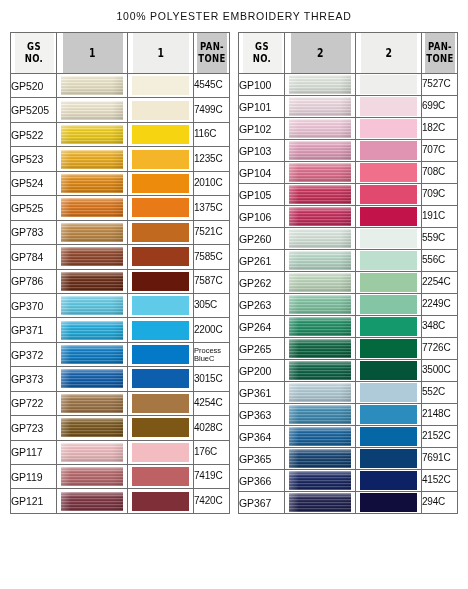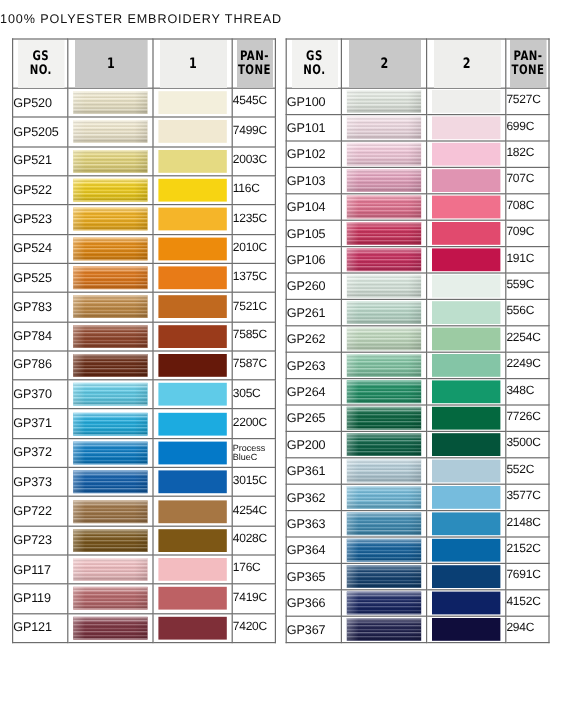--- a/index.html
+++ b/index.html
@@ -10,20 +10,21 @@
   body {
     width: 468px;
     height: 589px;
     background: #ffffff;
     font-family: "Liberation Sans", sans-serif;
     overflow: hidden;
     -webkit-font-smoothing: antialiased;
   }
 
   #page-title {
+    text-align: center;
     font-size: 10.5px;
     letter-spacing: 0.75px;
     color: #111111;
     padding-top: 10px;
     font-weight: 400;
     white-space: nowrap;
   }
 
   #charts {
     display: flex;
@@ -188,30 +189,20 @@
           <td class="gs-cell">GP5205</td>
           <td class="swatch-cell">
             <div class="skein" style="background: rgb(239, 231, 205);"></div>
           </td>
           <td class="swatch-cell">
             <div class="solid" style="background: rgb(241, 233, 210);"></div>
           </td>
           <td class="pan-cell">7499C</td>
         </tr>
         <tr>
-          <td class="gs-cell">GP521</td>
-          <td class="swatch-cell">
-            <div class="skein" style="background: rgb(227, 212, 122);"></div>
-          </td>
-          <td class="swatch-cell">
-            <div class="solid" style="background: rgb(229, 218, 130);"></div>
-          </td>
-          <td class="pan-cell">2003C</td>
-        </tr>
-        <tr>
           <td class="gs-cell">GP522</td>
           <td class="swatch-cell">
             <div class="skein" style="background: rgb(240, 205, 27);"></div>
           </td>
           <td class="swatch-cell">
             <div class="solid" style="background: rgb(247, 212, 18);"></div>
           </td>
           <td class="pan-cell">116C</td>
         </tr>
         <tr>
@@ -536,30 +527,20 @@
           <td class="gs-cell">GP361</td>
           <td class="swatch-cell">
             <div class="skein" style="background: rgb(180, 205, 216);"></div>
           </td>
           <td class="swatch-cell">
             <div class="solid" style="background: rgb(175, 203, 217);"></div>
           </td>
           <td class="pan-cell">552C</td>
         </tr>
         <tr>
-          <td class="gs-cell">GP362</td>
-          <td class="swatch-cell">
-            <div class="skein" style="background: rgb(109, 182, 214);"></div>
-          </td>
-          <td class="swatch-cell">
-            <div class="solid" style="background: rgb(118, 188, 221);"></div>
-          </td>
-          <td class="pan-cell">3577C</td>
-        </tr>
-        <tr>
           <td class="gs-cell">GP363</td>
           <td class="swatch-cell">
             <div class="skein" style="background: rgb(61, 137, 177);"></div>
           </td>
           <td class="swatch-cell">
             <div class="solid" style="background: rgb(43, 140, 189);"></div>
           </td>
           <td class="pan-cell">2148C</td>
         </tr>
         <tr>

